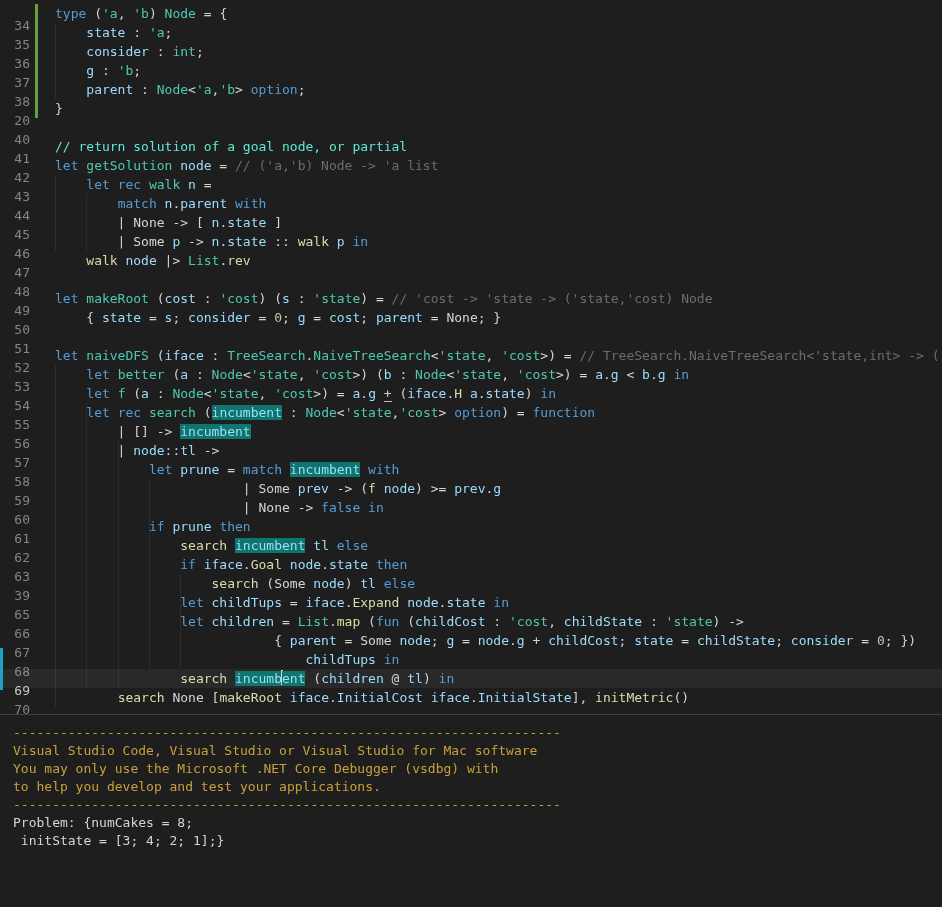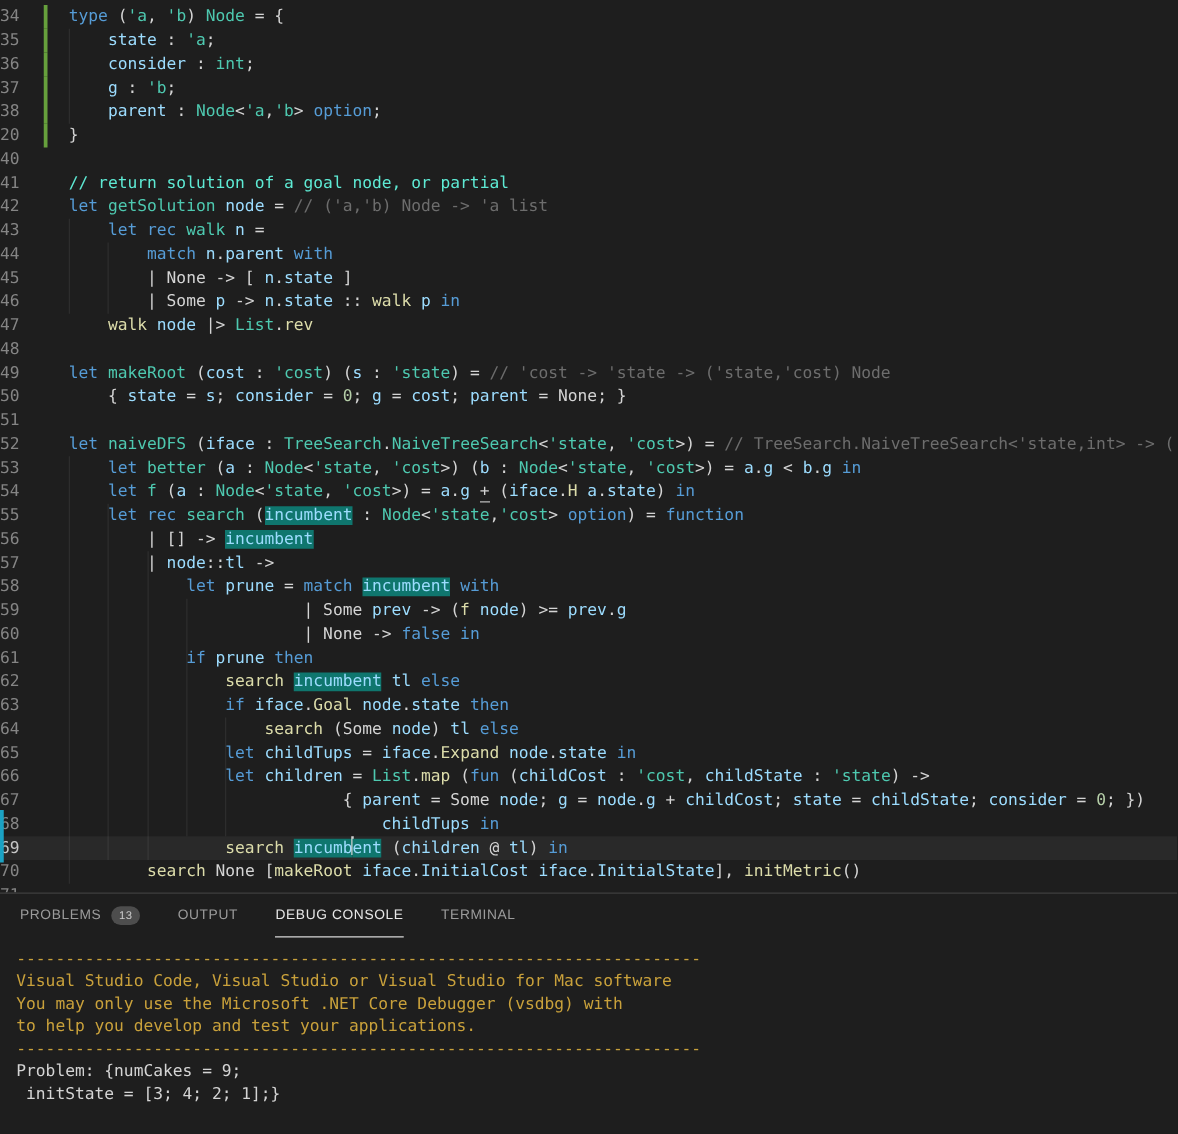--- a/index.html
+++ b/index.html
@@ -4,21 +4,21 @@
 <style>
   *{margin:0;padding:0;box-sizing:border-box}
   html,body{width:942px;height:907px;overflow:hidden;background:#1e1e1e}
   body{font-family:"DejaVu Sans Mono",monospace}
 
   
   .editor{position:relative;width:942px;height:714px;overflow:hidden;background:#1e1e1e}
   #lines{position:relative;padding-top:4px}
   .line{position:relative;height:19px;font-size:13px;line-height:19px;white-space:pre;width:100%}
   .line.cur{background:rgba(255,255,255,0.05)}
-  .ln{position:absolute;left:0;top:0;width:30px;color:#858585}
+  .ln{position:absolute;left:0;top:12px;width:30px;text-align:right;color:#858585}
   .line.cur .ln{color:#c6c6c6}
   .gitbar{position:absolute;left:35px;top:0;width:3px;height:19px;background:#66a03c}
   .codeline{position:absolute;left:55px;top:0;white-space:pre}
   .guide{position:absolute;width:1px;background:rgba(255,255,255,0.07);pointer-events:none}
   .scopebar{position:absolute;left:0;top:648px;width:3px;height:42px;background:#1ba2c4}
 
   
   .k{color:#569cd6}
   .t{color:#4ec9b0}
   .f{color:#4ec9b0;font-weight:normal}
@@ -85,51 +85,36 @@
         <div class="line"><span class="ln">54</span><span class="codeline"><span class="d">    </span><span class="k">let</span><span class="d"> </span><span class="f">f</span><span class="d"> (</span><span class="v">a</span><span class="d"> : </span><span class="t">Node</span><span class="d">&lt;</span><span class="t">'state</span><span class="d">, </span><span class="t">'cost</span><span class="d">&gt;) = </span><span class="v">a</span><span class="d">.</span><span class="v">g</span><span class="d"> </span><span class="u">+</span><span class="d"> (</span><span class="v">iface</span><span class="d">.</span><span class="fc">H</span><span class="d"> </span><span class="v">a</span><span class="d">.</span><span class="v">state</span><span class="d">) </span><span class="k">in</span></span></div>
         <div class="line"><span class="ln">55</span><span class="codeline"><span class="d">    </span><span class="k">let</span><span class="d"> </span><span class="k">rec</span><span class="d"> </span><span class="f">search</span><span class="d"> (</span><span class="v hl">incumbent</span><span class="d"> : </span><span class="t">Node</span><span class="d">&lt;</span><span class="t">'state</span><span class="d">,</span><span class="t">'cost</span><span class="d">&gt; </span><span class="k">option</span><span class="d">) = </span><span class="k">function</span></span></div>
         <div class="line"><span class="ln">56</span><span class="codeline"><span class="d">        | [] -&gt; </span><span class="v hl">incumbent</span></span></div>
         <div class="line"><span class="ln">57</span><span class="codeline"><span class="d">        | </span><span class="v">node</span><span class="d">::</span><span class="v">tl</span><span class="d"> -&gt;</span></span></div>
         <div class="line"><span class="ln">58</span><span class="codeline"><span class="d">            </span><span class="k">let</span><span class="d"> </span><span class="v">prune</span><span class="d"> = </span><span class="k">match</span><span class="d"> </span><span class="v hl">incumbent</span><span class="d"> </span><span class="k">with</span></span></div>
         <div class="line"><span class="ln">59</span><span class="codeline"><span class="d">                        | Some </span><span class="v">prev</span><span class="d"> -&gt; (</span><span class="fc">f</span><span class="d"> </span><span class="v">node</span><span class="d">) &gt;= </span><span class="v">prev</span><span class="d">.</span><span class="v">g</span></span></div>
         <div class="line"><span class="ln">60</span><span class="codeline"><span class="d">                        | None -&gt; </span><span class="k">false</span><span class="d"> </span><span class="k">in</span></span></div>
         <div class="line"><span class="ln">61</span><span class="codeline"><span class="d">            </span><span class="k">if</span><span class="d"> </span><span class="v">prune</span><span class="d"> </span><span class="k">then</span></span></div>
         <div class="line"><span class="ln">62</span><span class="codeline"><span class="d">                </span><span class="fc">search</span><span class="d"> </span><span class="v hl">incumbent</span><span class="d"> </span><span class="v">tl</span><span class="d"> </span><span class="k">else</span></span></div>
         <div class="line"><span class="ln">63</span><span class="codeline"><span class="d">                </span><span class="k">if</span><span class="d"> </span><span class="v">iface</span><span class="d">.</span><span class="fc">Goal</span><span class="d"> </span><span class="v">node</span><span class="d">.</span><span class="v">state</span><span class="d"> </span><span class="k">then</span></span></div>
-        <div class="line"><span class="ln">64</span><span class="codeline"><span class="d">                    </span><span class="fc">search</span><span class="d"> (Some </span><span class="v">node</span><span class="d">) </span><span class="v">tl</span><span class="d"> </span><span class="k">else</span></span></div>
+        <div class="line"><span class="ln">39</span><span class="codeline"><span class="d">                    </span><span class="fc">search</span><span class="d"> (Some </span><span class="v">node</span><span class="d">) </span><span class="v">tl</span><span class="d"> </span><span class="k">else</span></span></div>
         <div class="line"><span class="ln">65</span><span class="codeline"><span class="d">                </span><span class="k">let</span><span class="d"> </span><span class="v">childTups</span><span class="d"> = </span><span class="v">iface</span><span class="d">.</span><span class="fc">Expand</span><span class="d"> </span><span class="v">node</span><span class="d">.</span><span class="v">state</span><span class="d"> </span><span class="k">in</span></span></div>
         <div class="line"><span class="ln">66</span><span class="codeline"><span class="d">                </span><span class="k">let</span><span class="d"> </span><span class="v">children</span><span class="d"> = </span><span class="t">List</span><span class="d">.</span><span class="fc">map</span><span class="d"> (</span><span class="k">fun</span><span class="d"> (</span><span class="v">childCost</span><span class="d"> : </span><span class="t">'cost</span><span class="d">, </span><span class="v">childState</span><span class="d"> : </span><span class="t">'state</span><span class="d">) -&gt;</span></span></div>
         <div class="line"><span class="ln">67</span><span class="codeline"><span class="d">                            { </span><span class="v">parent</span><span class="d"> = Some </span><span class="v">node</span><span class="d">; </span><span class="v">g</span><span class="d"> = </span><span class="v">node</span><span class="d">.</span><span class="v">g</span><span class="d"> + </span><span class="v">childCost</span><span class="d">; </span><span class="v">state</span><span class="d"> = </span><span class="v">childState</span><span class="d">; </span><span class="v">consider</span><span class="d"> = </span><span class="n">0</span><span class="d">; })</span></span></div>
         <div class="line"><span class="ln">68</span><span class="codeline"><span class="d">                                </span><span class="v">childTups</span><span class="d"> </span><span class="k">in</span></span></div>
         <div class="line cur"><span class="ln">69</span><span class="codeline"><span class="d">                </span><span class="fc">search</span><span class="d"> </span><span class="v hl">incumb</span><span class="caret"></span><span class="v hl">ent</span><span class="d"> (</span><span class="v">children</span><span class="d"> @ </span><span class="v">tl</span><span class="d">) </span><span class="k">in</span></span></div>
         <div class="line"><span class="ln">70</span><span class="codeline"><span class="d">        </span><span class="fc">search</span><span class="d"> None [</span><span class="fc">makeRoot</span><span class="d"> </span><span class="v">iface</span><span class="d">.</span><span class="v">InitialCost</span><span class="d"> </span><span class="v">iface</span><span class="d">.</span><span class="v">InitialState</span><span class="d">], </span><span class="fc">initMetric</span><span class="d">()</span></span></div>
         <div class="line"><span class="ln">71</span><span class="codeline"></span></div>
       </div>
     <div class="scopebar"></div>
   </div>
 
   <div class="panel">
-    <div class="tabbar" id="tabbar">
-        <div class="ptab">
-          <span>PROBLEMS</span>
-          <span class="badge">13</span>
-        </div>
-        <div class="ptab">
-          <span>OUTPUT</span>
-        </div>
-        <div class="ptab active">
-          <span>DEBUG CONSOLE</span>
-        </div>
-        <div class="ptab">
-          <span>TERMINAL</span>
-        </div>
-      </div>
     <div class="console" id="console">
         <div class="cline warn">----------------------------------------------------------------------</div>
         <div class="cline warn">Visual Studio Code, Visual Studio or Visual Studio for Mac software</div>
         <div class="cline warn">You may only use the Microsoft .NET Core Debugger (vsdbg) with</div>
         <div class="cline warn">to help you develop and test your applications.</div>
         <div class="cline warn">----------------------------------------------------------------------</div>
-        <div class="cline out">Problem: {numCakes = 9;</div>
+        <div class="cline out">Problem: {numCakes = 8;</div>
         <div class="cline out"> initState = [3; 4; 2; 1];}</div>
       </div>
   </div>
 </div>
 
 </body></html>

